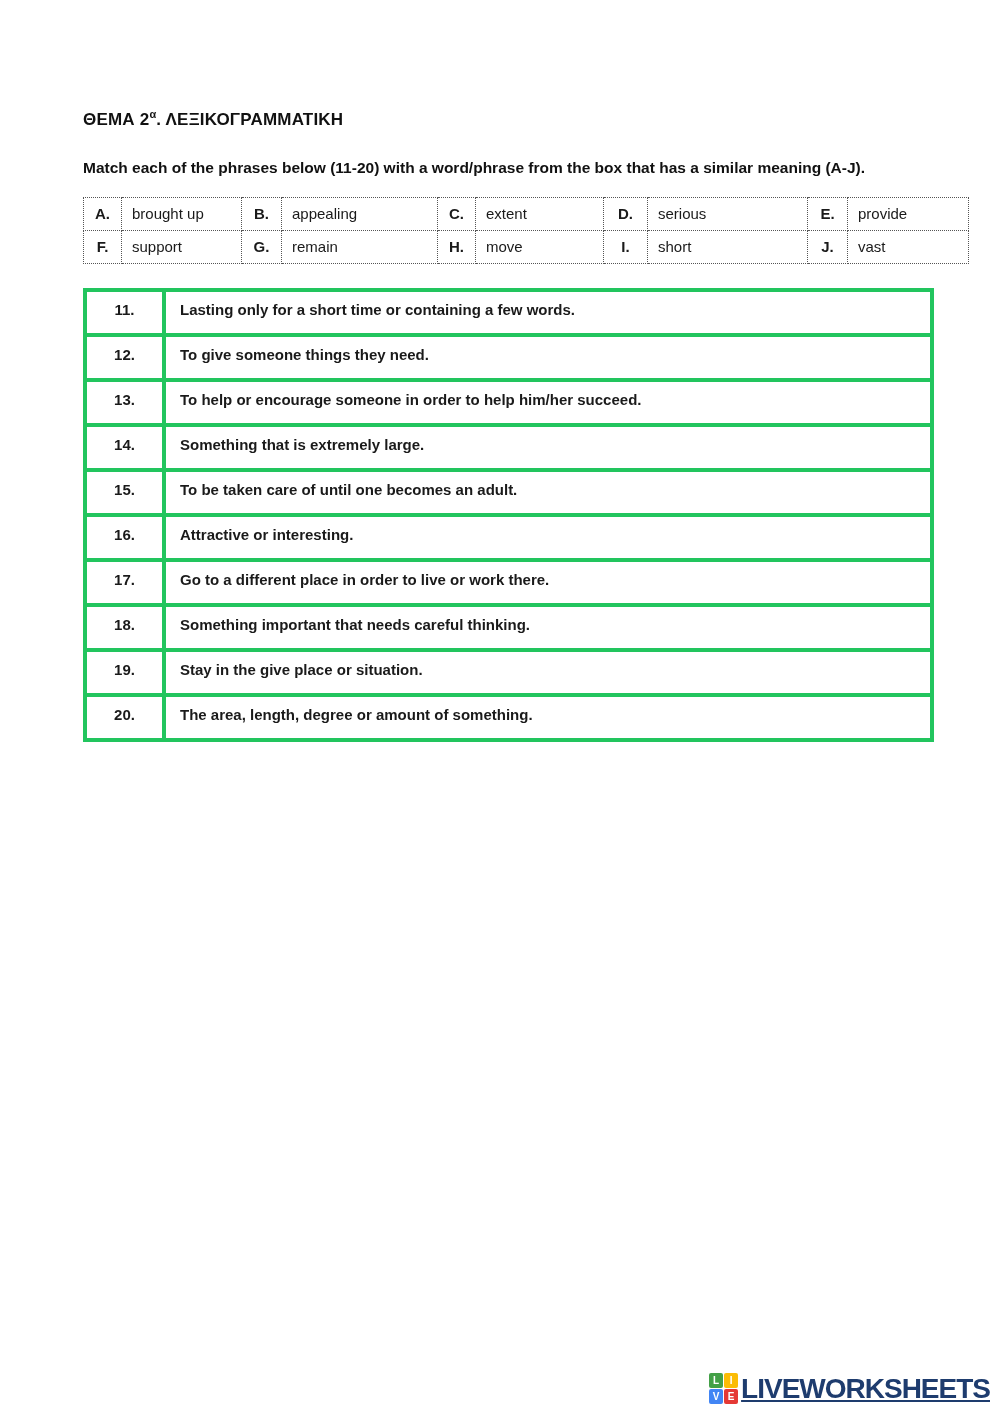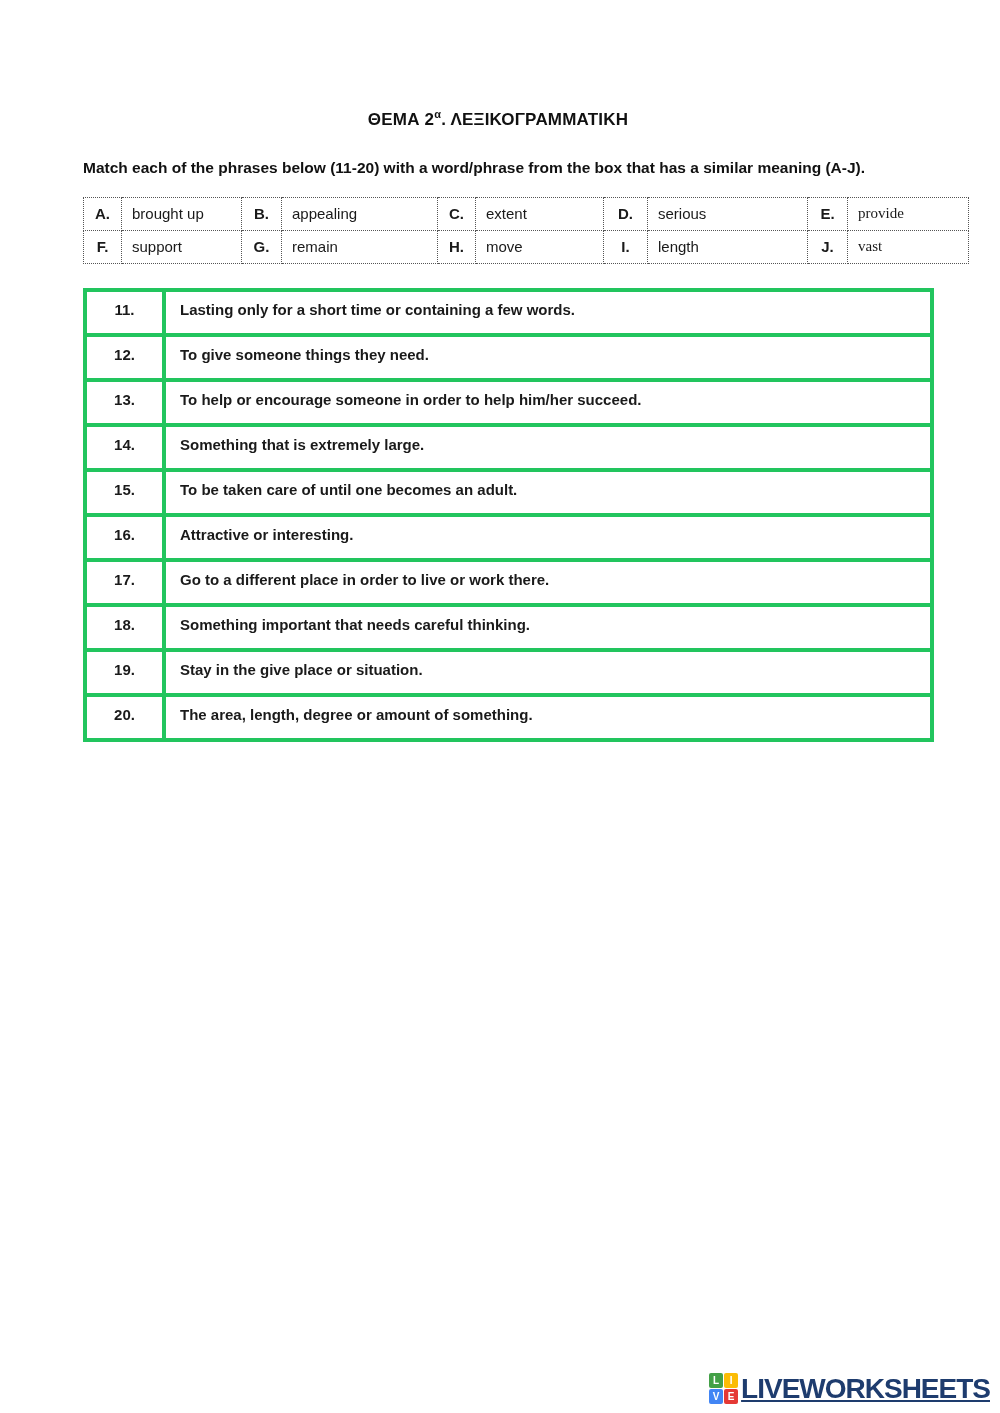--- a/index.html
+++ b/index.html
@@ -12,21 +12,21 @@
     color: #1a1a1a;
     overflow: hidden;
   }
   .sheet { position: relative; width: 1000px; height: 1413px; }
 
   .content { margin-left: 83px; }
 
   .title {
     padding-top: 108px;
     width: 830px;
-    text-align: center;
+    text-align: left;
     font-weight: bold;
     font-size: 17px;
     letter-spacing: 0.2px;
     color: #111;
   }
   .title sup { font-size: 11px; }
 
   .instructions {
     margin-top: 24px;
     width: 830px;
@@ -54,21 +54,21 @@
   table.word-box td.word-cell { padding-left: 10px; margin-top: 8px; }
   table.word-box td:nth-child(1)  { width: 37px; }
   table.word-box td:nth-child(2)  { width: 109px; }
   table.word-box td:nth-child(3)  { width: 39px; }
   table.word-box td:nth-child(4)  { width: 145px; }
   table.word-box td:nth-child(5)  { width: 37px; }
   table.word-box td:nth-child(6)  { width: 117px; }
   table.word-box td:nth-child(7)  { width: 43px; }
   table.word-box td:nth-child(8)  { width: 149px; }
   table.word-box td:nth-child(9)  { width: 39px; }
-  table.word-box td:nth-child(10) { width: 110px; font-family: Liberation Serif, serif; }
+  table.word-box td:nth-child(10) { width: 110px; }
 
   table.match-table {
     margin-top: 24px;
     width: 847px;
     border-collapse: collapse;
     table-layout: fixed;
     font-size: 15px;
   }
   table.match-table td {
     border: 4px solid #22c55e;
@@ -142,21 +142,21 @@
             <td class="word-cell">provide</td>
           </tr>
           <tr>
             <td class="letter-cell">F.</td>
             <td class="word-cell">support</td>
             <td class="letter-cell">G.</td>
             <td class="word-cell">remain</td>
             <td class="letter-cell">H.</td>
             <td class="word-cell">move</td>
             <td class="letter-cell">I.</td>
-            <td class="word-cell">length</td>
+            <td class="word-cell">short</td>
             <td class="letter-cell">J.</td>
             <td class="word-cell">vast</td>
           </tr>
         </tbody>
     </table>
 
     <table class="match-table">
       <tbody>
           <tr>
             <td class="num-cell">11.</td>

